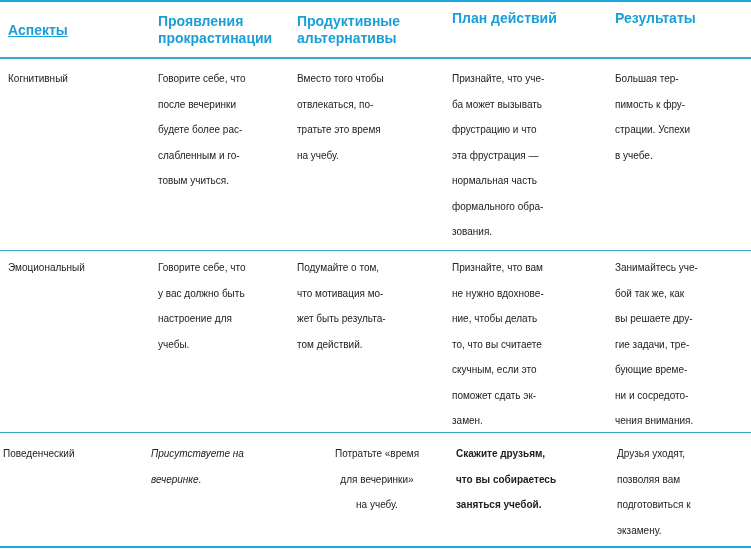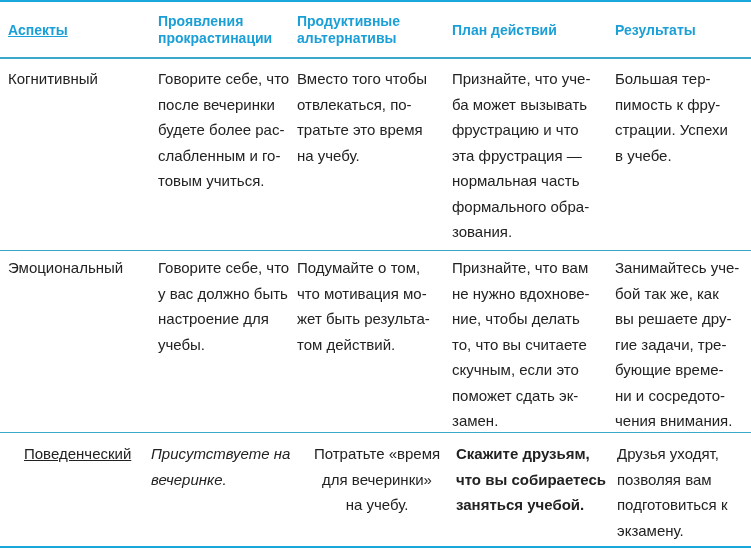--- a/index.html
+++ b/index.html
@@ -4,32 +4,32 @@
 <style>
   html, body { margin: 0; padding: 0; background: #ffffff; }
   body { width: 751px; height: 549px; overflow: hidden; position: relative;
          font-family: "Liberation Sans", "DejaVu Sans", sans-serif; }
   .table { position: absolute; left: 0; top: 0; width: 751px; }
   .rule-top { position: absolute; left: 0; top: 0; width: 751px; height: 2px; background: #1aa7dc; }
   .rule-head { position: absolute; left: 0; top: 57px; width: 751px; height: 2px; background: #3aa8c8; }
   .rule-row { position: absolute; left: 0; width: 751px; height: 1px; background: #3aa8c8; }
   .rule-bottom { position: absolute; left: 0; top: 546px; width: 751px; height: 2px; background: #1aa7dc; }
   .hcell { position: absolute; top: 13px; color: #1a9fd6; font-weight: bold; font-size: 14px; line-height: 17px; }
-  .cell { position: absolute; color: #222; font-size: 15px; line-height: 25.5px; }
+  .cell { position: absolute; color: #222; font-size: 10px; line-height: 25.5px; }
   .c1 { left: 8px; width: 130px; }
   .c2 { left: 158px; width: 142px; }
   .c3 { left: 297px; width: 148px; }
   .c4 { left: 452px; width: 152px; }
   .c5 { left: 615px; width: 132px; }
   .hcell.c1 { top: 22px; text-decoration: underline; }
-  .hcell.c4, .hcell.c5 { top: 22px; }
+  .hcell.c4, .hcell.c5 { top: 10px; }
   .r1 { top: 66px; }
   .r2 { top: 255px; }
   .r3 { top: 441px; }
-  .r3.c1 { left: 24px; text-decoration: underline; }
+  .r3.c1 { left: 3px; }
   .r3.c2 { left: 151px; font-style: italic; }
   .r3.c3 { left: 303px; text-align: center; }
   .r3.c4 { left: 456px; font-weight: bold; }
   .r3.c5 { left: 617px; }
   .wrap { white-space: pre-line; }
 </style>
 </head>
 <body>
 
 <div class="table">

